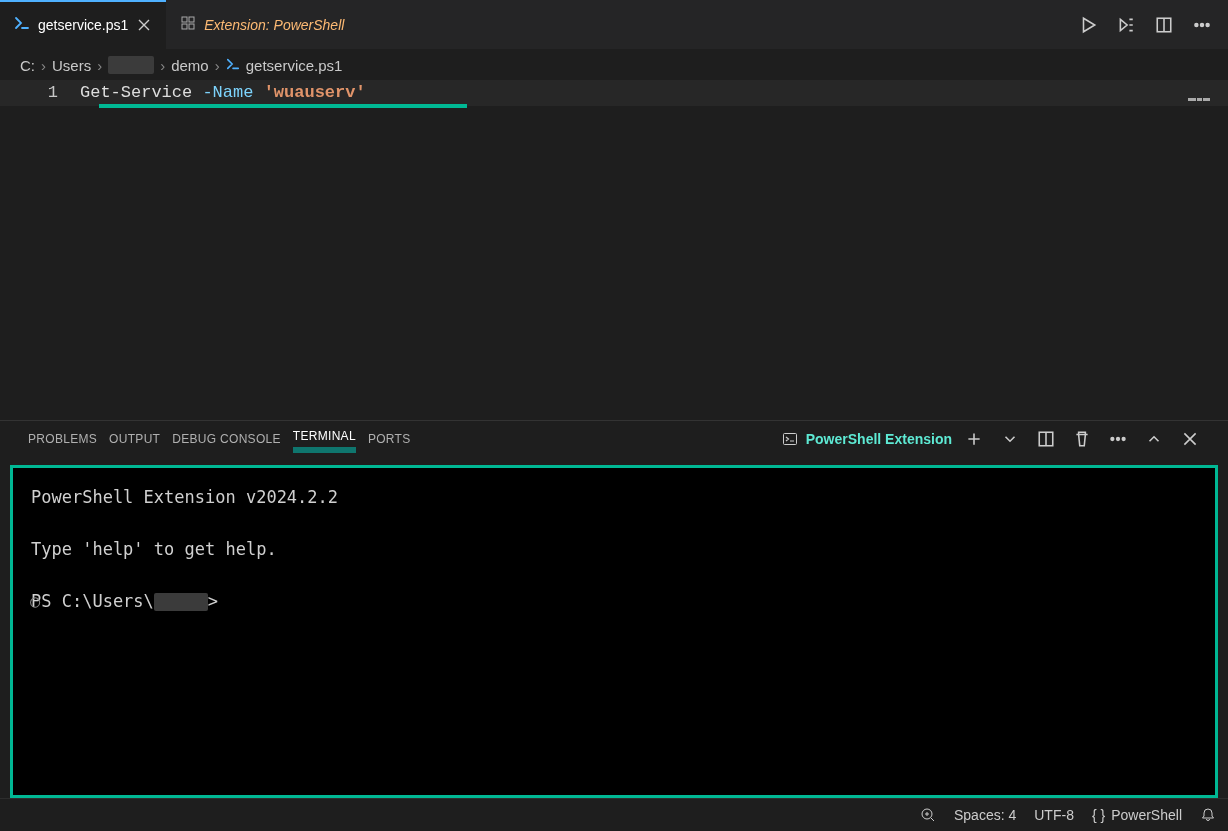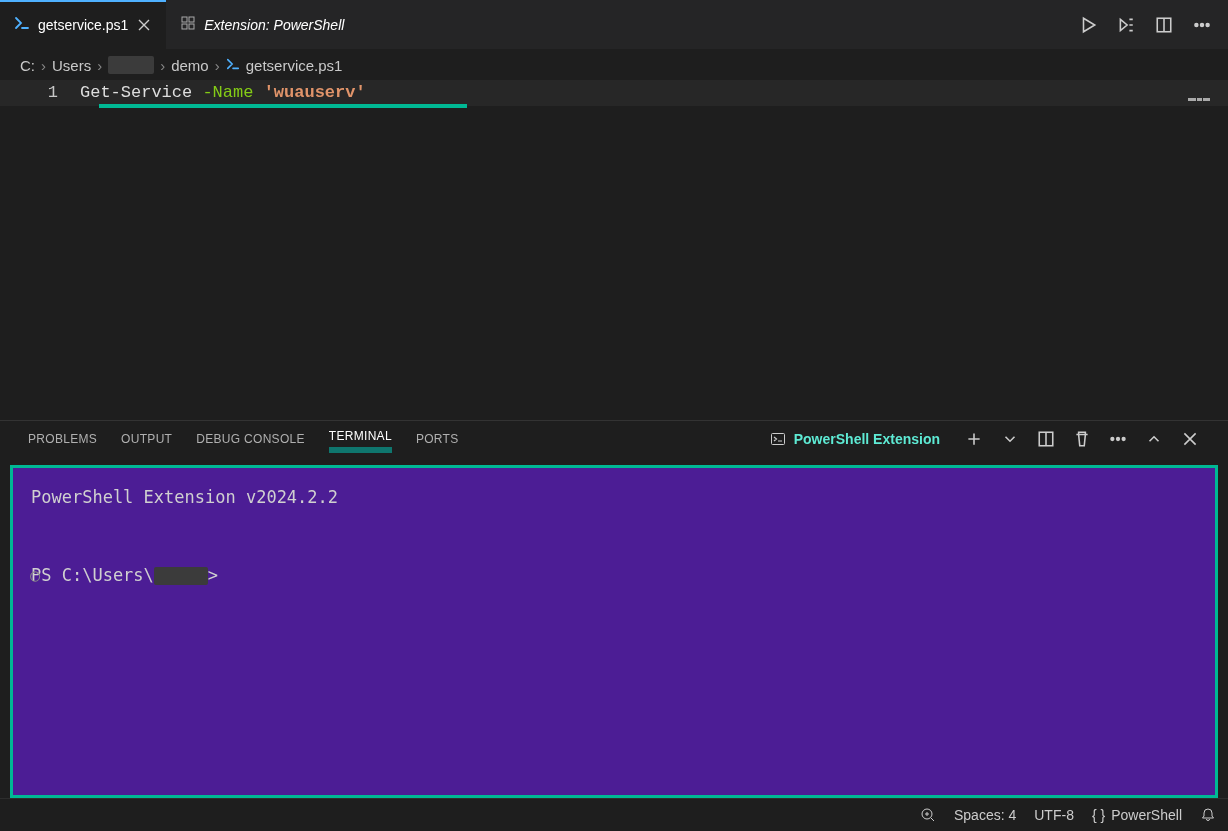--- a/index.html
+++ b/index.html
@@ -23,21 +23,21 @@
   align-items: stretch;
   background: #252526;
   border-bottom: 1px solid #1e1e1e;
 }
 .tab {
   display: flex;
   align-items: center;
   padding: 0 14px;
   gap: 8px;
   font-size: 14px;
-  color: #ffffff;
+  color: #fdba74;
   cursor: pointer;
   position: relative;
 }
 .tab.active {
   background: #1e1e1e;
   color: #ffffff;
 }
 .tab.active::before {
   content: "";
   position: absolute;
@@ -100,21 +100,21 @@
   background: #272727;
 }
 .gutter {
   width: 80px;
   text-align: right;
   padding-right: 22px;
   color: #c8c8c8;
 }
 .code { white-space: pre; }
 .tok-cmd { color: #dedede; margin-top: 12px; }
-.tok-param { color: #84cc16; }
+.tok-param { color: #7dd3fc; }
 .tok-str { color: #e1946a; font-weight: bold; }
 .hl-underline {
   position: absolute;
   left: 99px;
   top: 24px;
   height: 4px;
   width: 368px;
   background: #00b894;
 }
 .minimap {
@@ -130,21 +130,21 @@
   display: flex;
   flex-direction: column;
   border-top: 1px solid #333;
   background: #1e1e1e;
 }
 .panel-tabs {
   height: 36px;
   display: flex;
   align-items: center;
   padding: 0 28px;
-  gap: 24px;
+  gap: 12px;
   font-size: 12px;
 }
 .panel-tab {
   color: #b0b0b0;
   letter-spacing: 0.3px;
   cursor: pointer;
   padding: 4px 0;
   text-transform: uppercase;
 }
 .panel-tab.active {
@@ -170,21 +170,21 @@
 
 .terminal-box {
   margin: 8px 10px 0 10px;
   border: 3px solid #00b894;
   flex: 1;
   padding: 16px 18px;
   font-family: Consolas, monospace;
   font-size: 17px;
   line-height: 26px;
   color: #d0d0d0;
-  background: #4c1d95;
+  background: #000000;
   position: relative;
 }
 .terminal-box .redact {
   background: #3b3b3b;
   width: 54px; height: 18px;
   display: inline-block;
   vertical-align: middle;
   border-radius: 2px;
 }
 .prompt-dot {
@@ -349,20 +349,21 @@
           <svg viewBox="0 0 16 16">
             <path d="M3 3l10 10M13 3L3 13"></path>
           </svg>
         </span>
     </div>
   </div>
 
   <div class="terminal-box">
     <div>PowerShell Extension v2024.2.2</div>
     <div style="height:26px"></div>
+    <div>Type 'help' to get help.</div>
     <div style="height:26px"></div>
     <div class="prompt-line">
       <span class="prompt-dot" style="color:#888">○</span>
       <span>PS C:\Users\</span><span class="redact"></span><span>&gt;</span>
     </div>
   </div>
 </div>
 
 <div class="statusbar">
   <span class="item">

